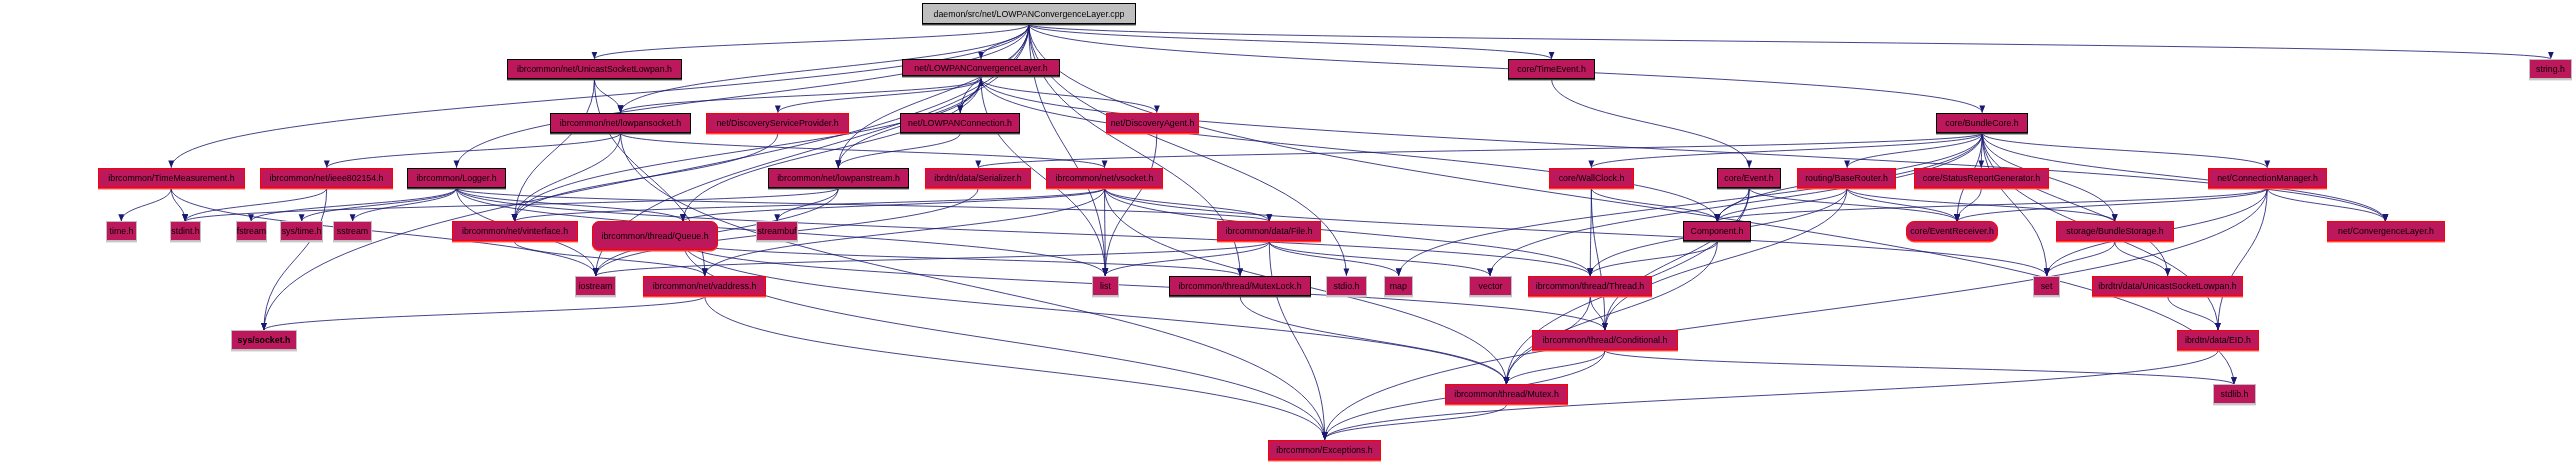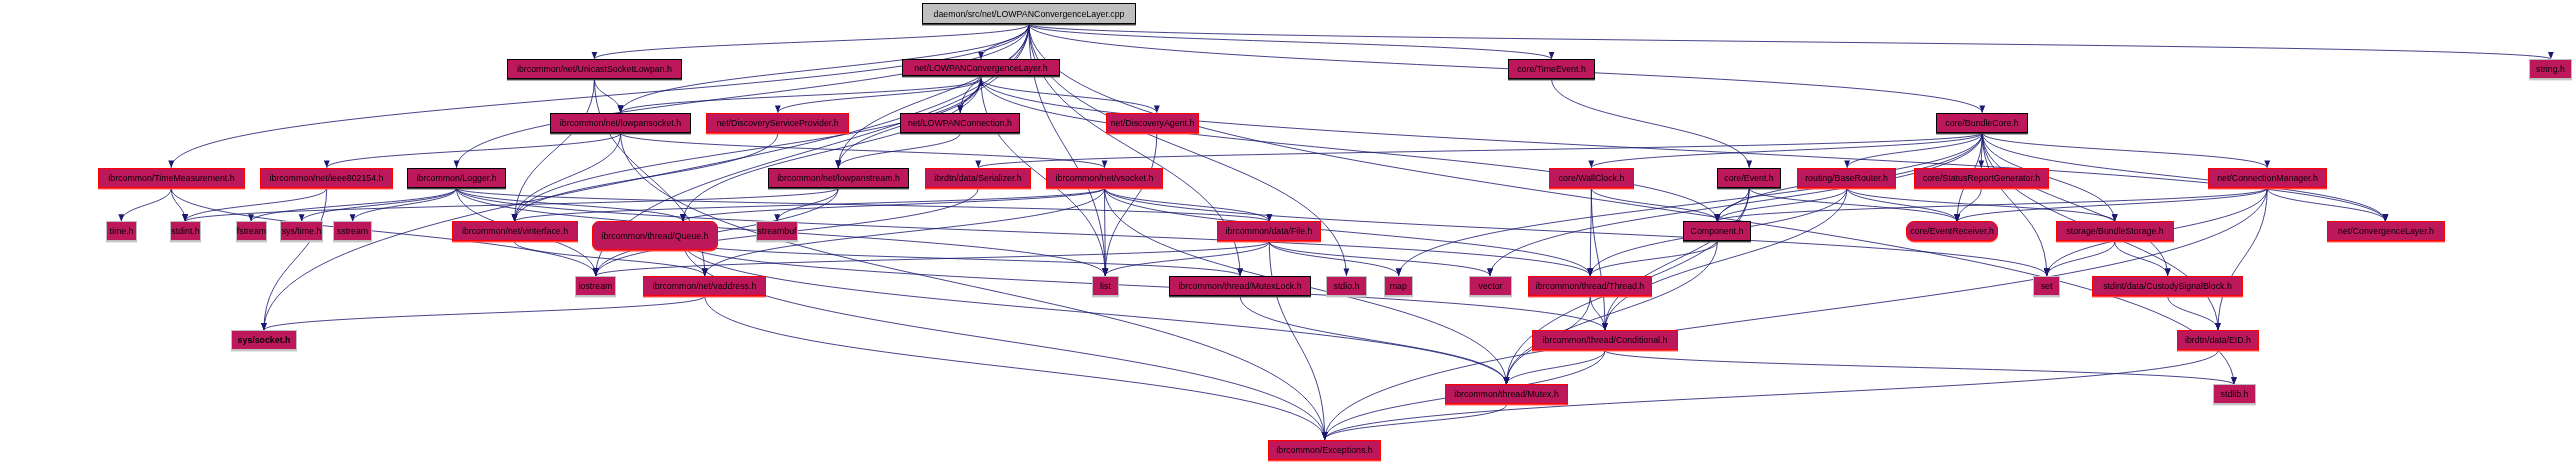--- a/index.html
+++ b/index.html
@@ -272,21 +272,21 @@
       <div class="node grey" style="left: 1469px; top: 276px; width: 43px; height: 20.4px;">
         <span>vector</span>
       </div>
       <div class="node red" style="left: 1528px; top: 276px; width: 124px; height: 20.4px;">
         <span>ibrcommon/thread/Thread.h</span>
       </div>
       <div class="node grey" style="left: 2033px; top: 276px; width: 27px; height: 20.4px;">
         <span>set</span>
       </div>
       <div class="node red" style="left: 2092px; top: 276px; width: 151px; height: 20.4px;">
-        <span>stdint/data/CustodySignalBlock.h</span>
+        <span>ibrdtn/data/UnicastSocketLowpan.h</span>
       </div>
       <div class="node grey" style="left: 231px; top: 330px; width: 66px; height: 20.4px; font-weight: bold;">
         <span>sys/socket.h</span>
       </div>
       <div class="node red" style="left: 1532px; top: 330px; width: 146px; height: 20.4px;">
         <span>ibrcommon/thread/Conditional.h</span>
       </div>
       <div class="node red" style="left: 2177px; top: 330px; width: 82px; height: 20.4px;">
         <span>ibrdtn/data/EID.h</span>
       </div>

